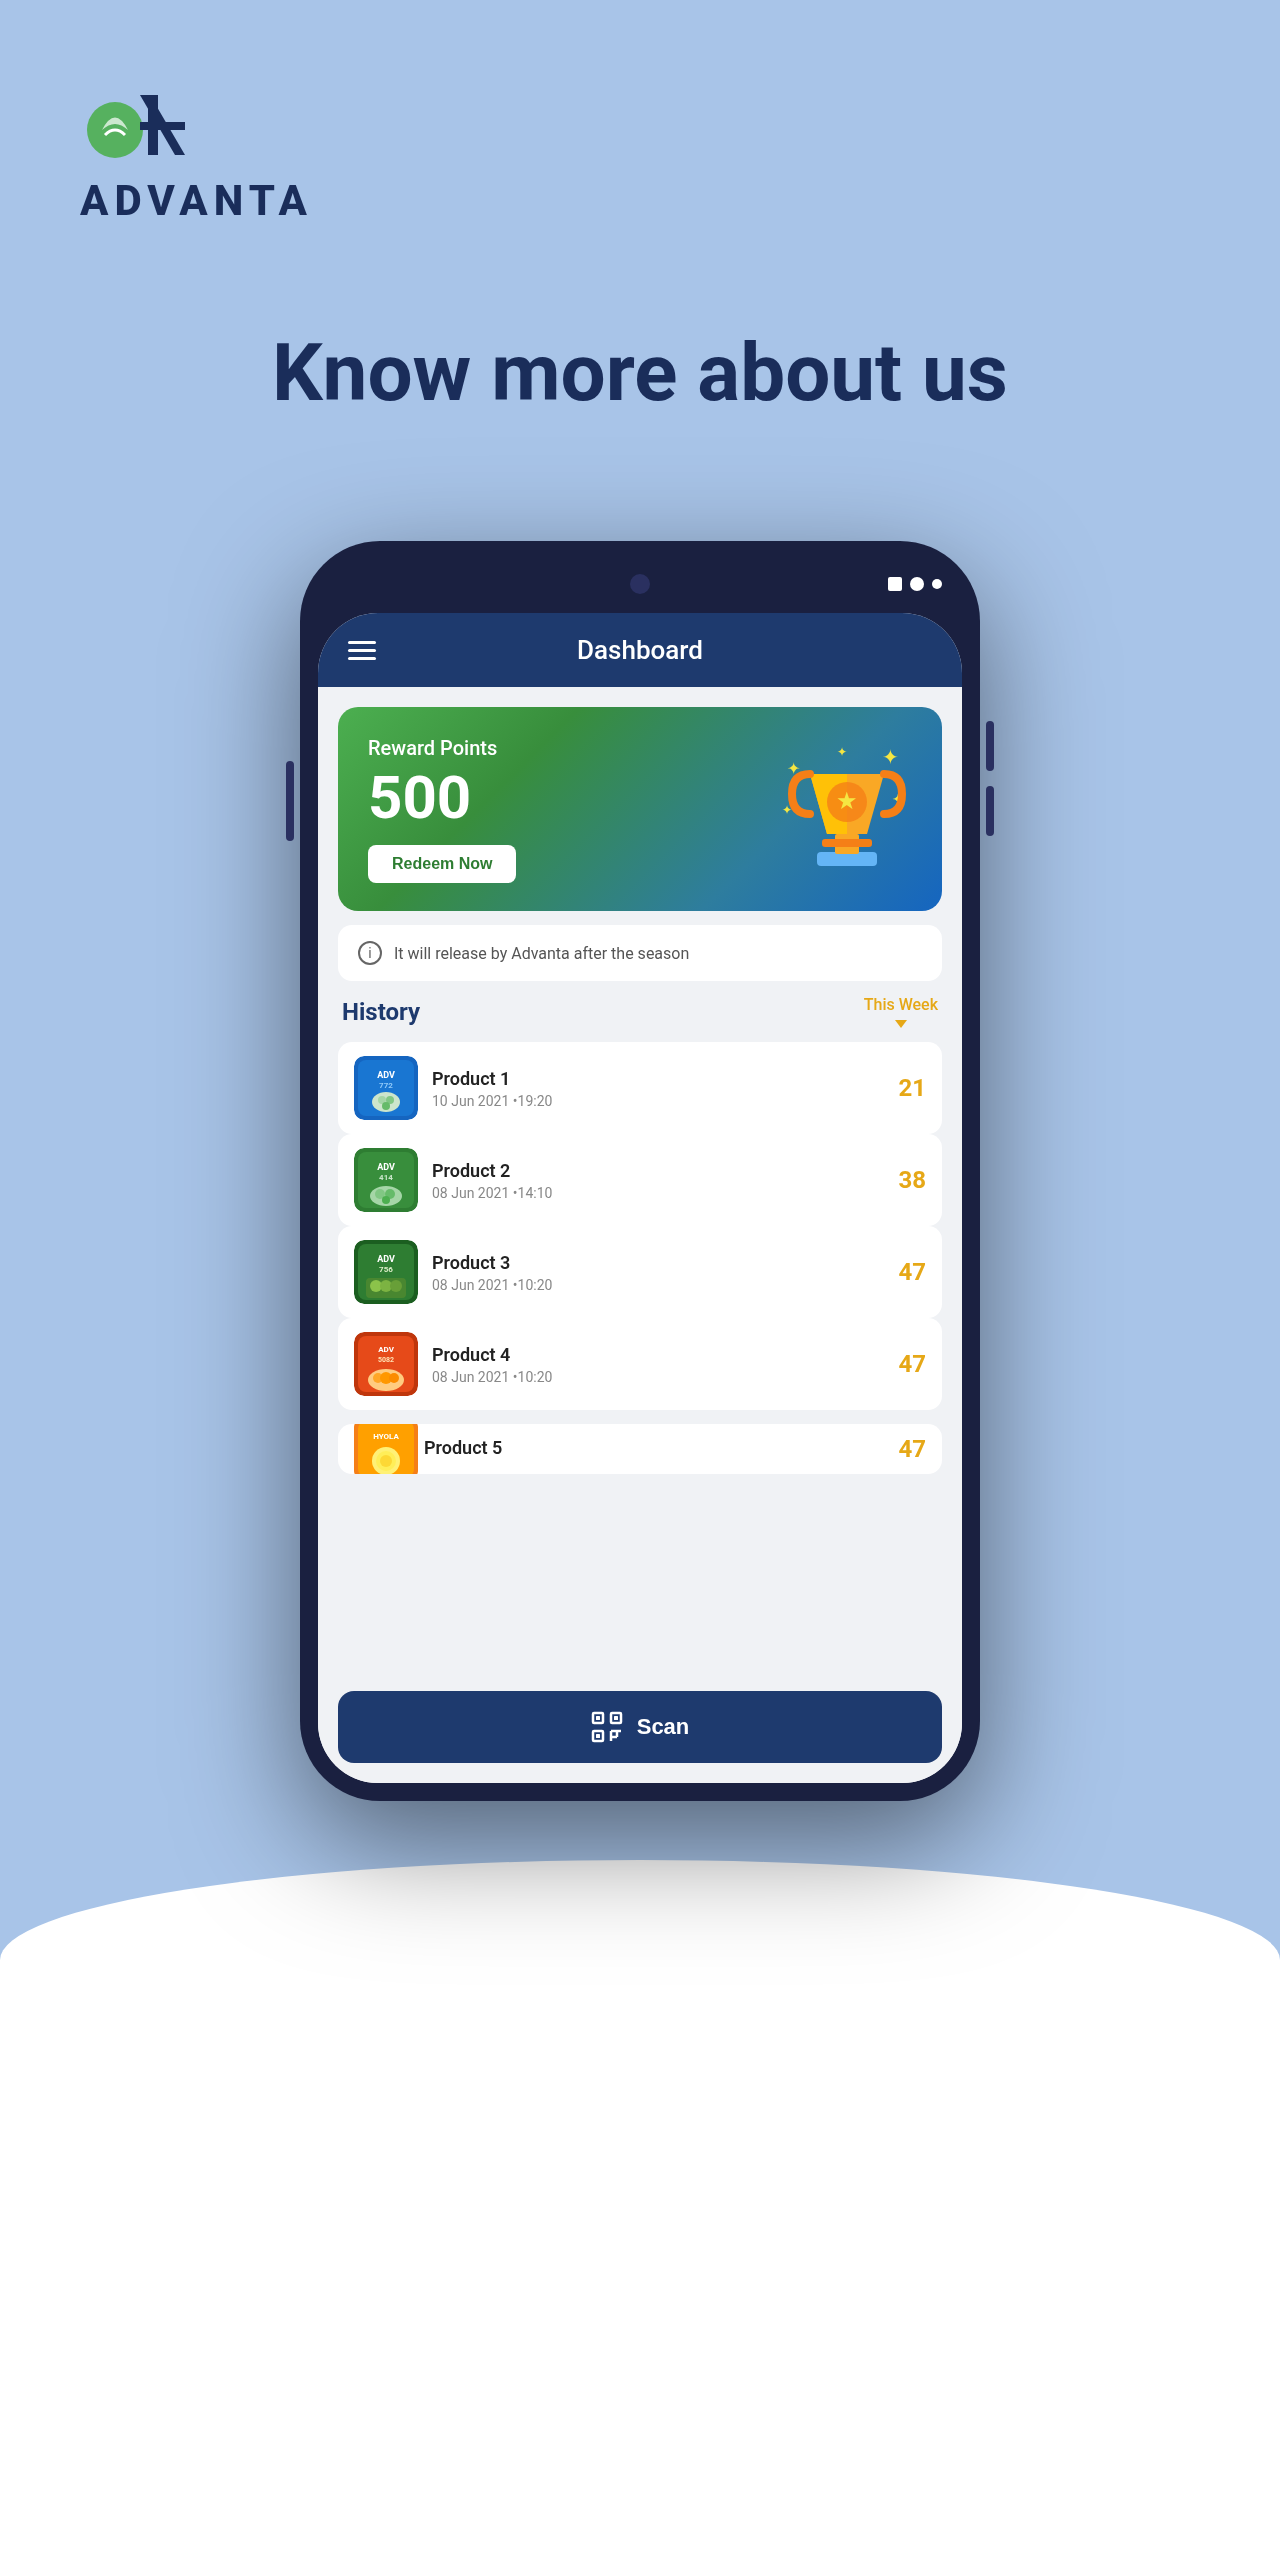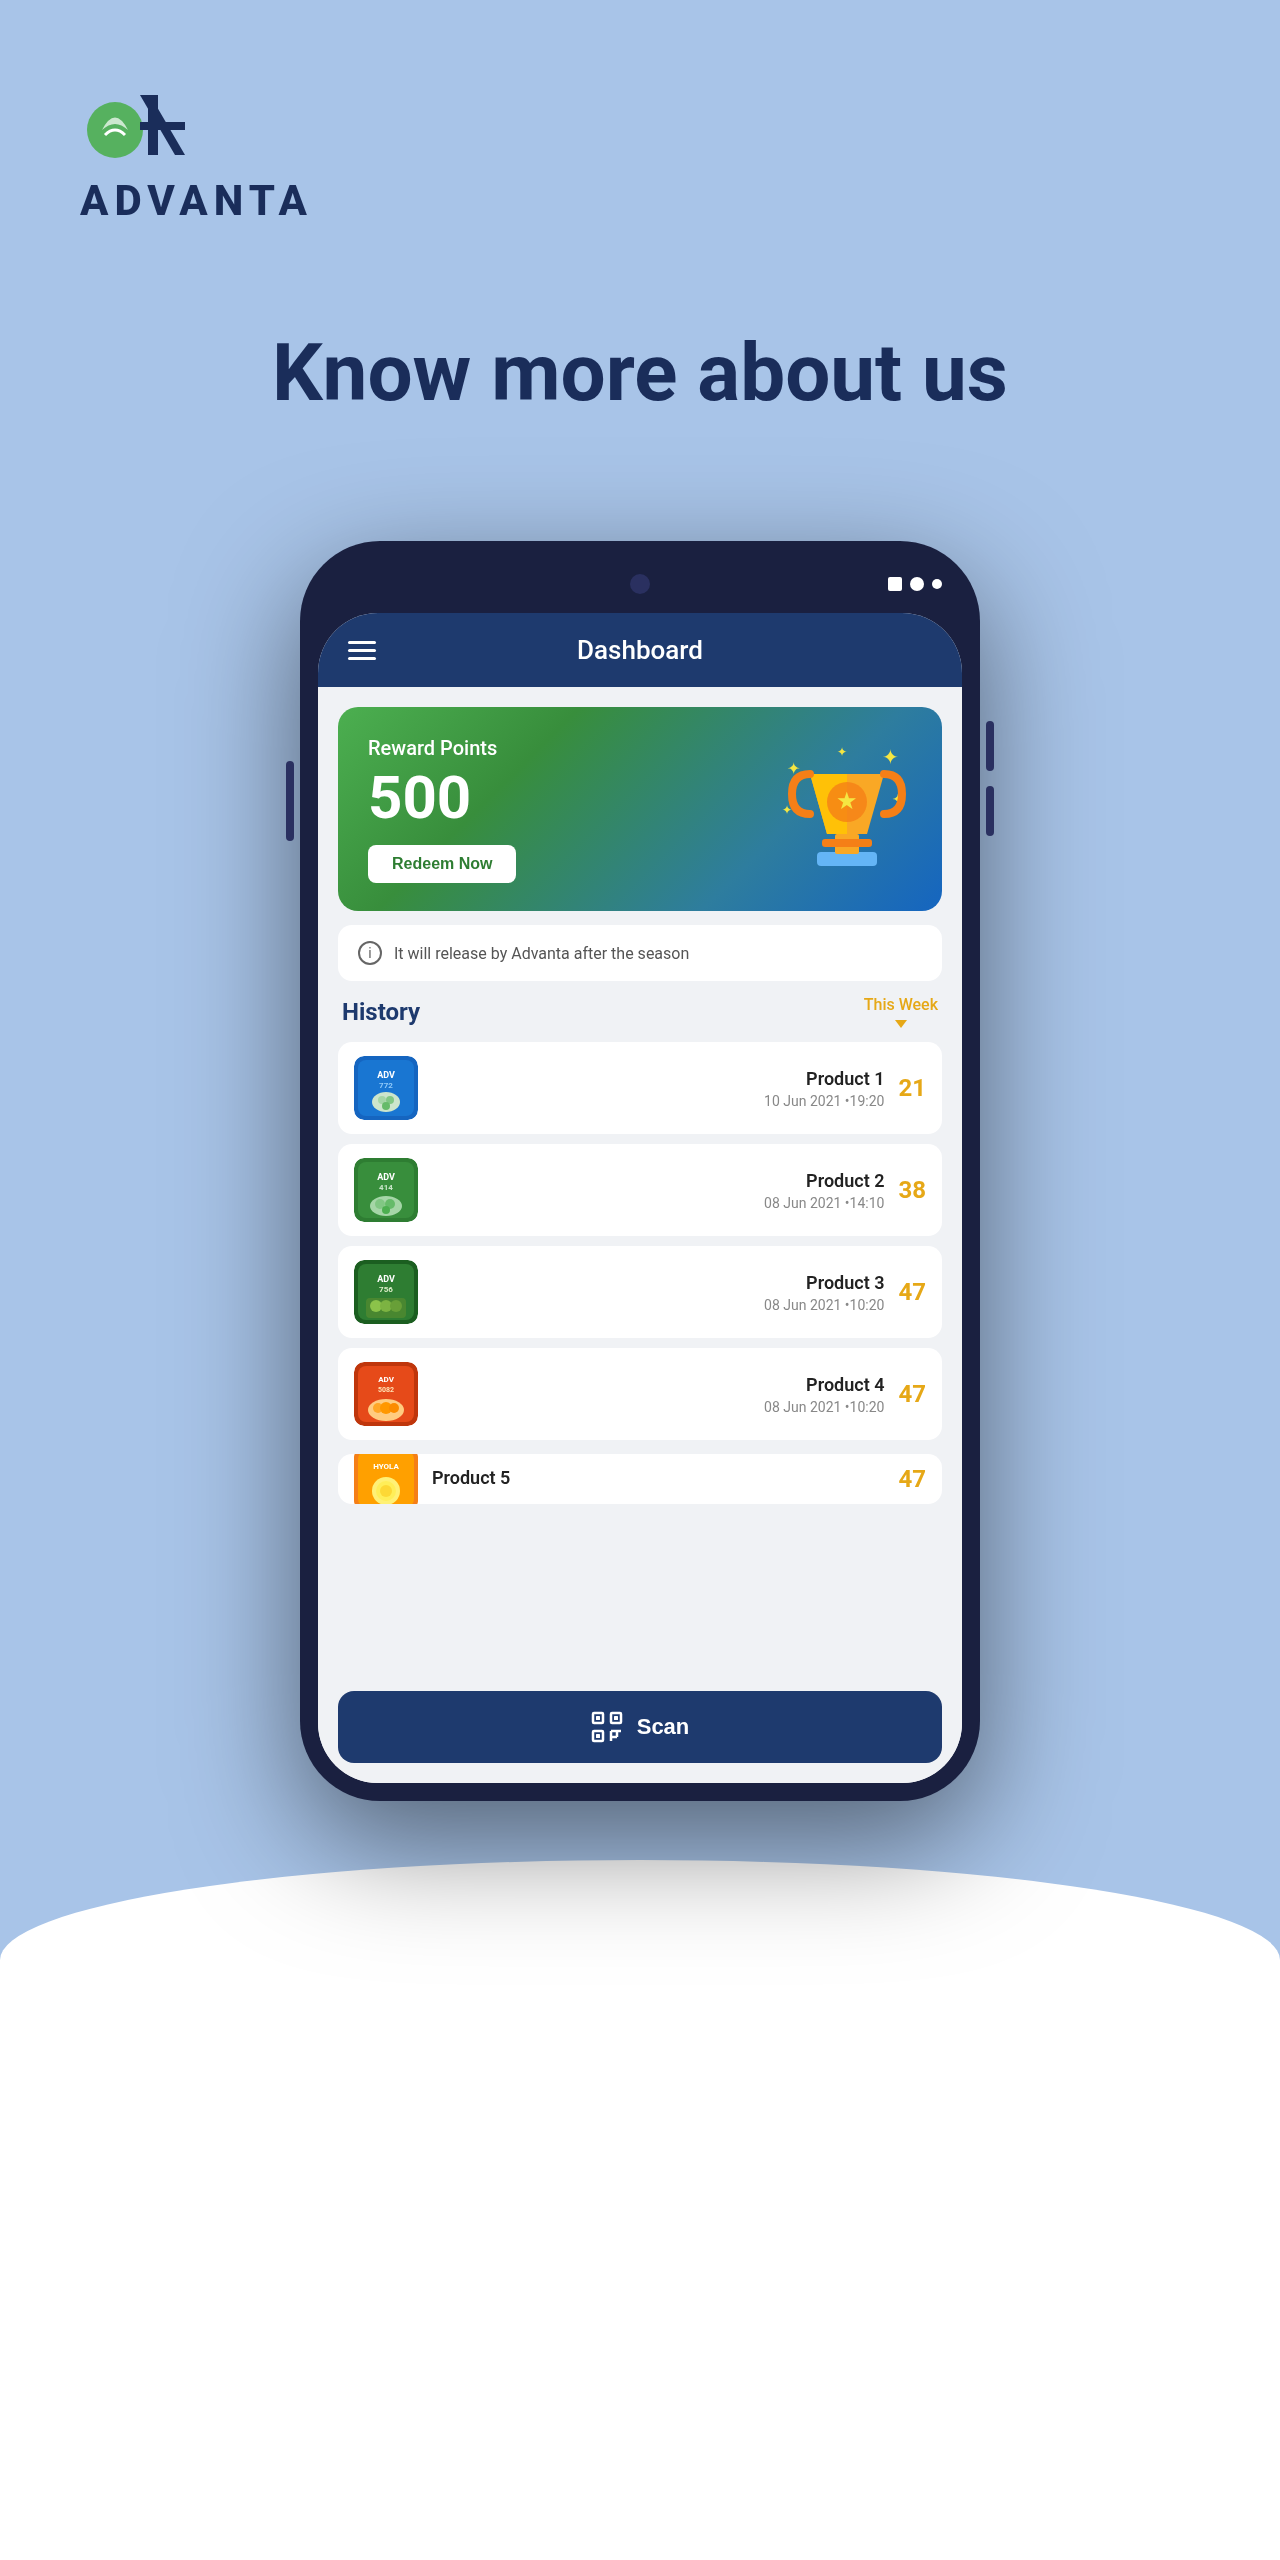--- a/index.html
+++ b/index.html
@@ -315,23 +315,21 @@
       height: 0;
       border-left: 6px solid transparent;
       border-right: 6px solid transparent;
       border-top: 8px solid #e6a817;
     }
 
     
     .history-list {
       display: flex;
       flex-direction: column;
-      gap: 10px;
       overflow: hidden;
-      text-align: right;
     }
 
     .history-item {
       background: white;
       border-radius: 14px;
       padding: 14px 16px;
       display: flex;
       align-items: center;
       gap: 14px;
       flex-shrink: 0;
@@ -382,21 +380,21 @@
       flex-shrink: 0;
     }
 
     
     .history-item-partial {
       background: white;
       border-radius: 14px;
       padding: 14px 16px;
       display: flex;
       align-items: center;
-      gap: 14px;
+      gap: 6px;
       height: 50px;
       overflow: hidden;
       flex-shrink: 0;
       margin-bottom: 8px;
     }
 
     .scan-btn {
       background: #1e3a6e;
       color: white;
       border: none;

